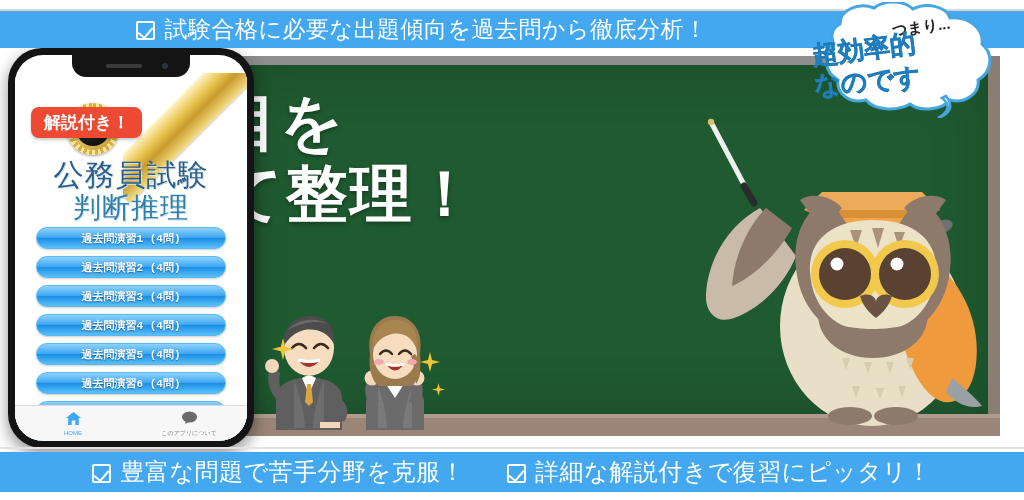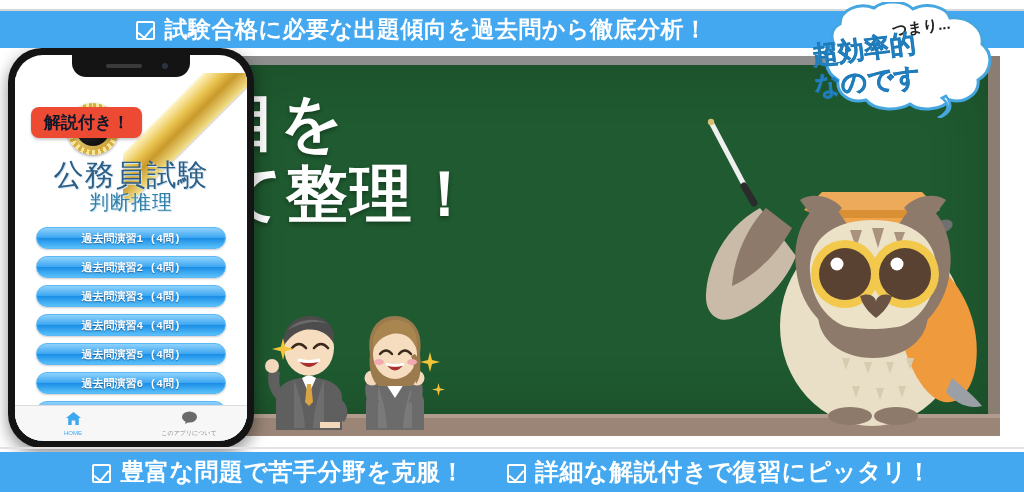--- a/index.html
+++ b/index.html
@@ -10,21 +10,21 @@
     position:relative;
   }
   #stage { position:absolute; inset:0; width:1024px; height:500px; overflow:hidden; background:#fff; }
 
   
   .banner {
     position:absolute; left:0; width:1024px;
     background:#43a8ef;
     display:flex; align-items:center; justify-content:center;
     color:#ffffff;
-    font-weight:bold;
+    font-weight:normal;
     letter-spacing:.5px;
     white-space:nowrap;
     z-index:40;
   }
   #banner-top { top:11px; height:37px; font-size:23px; }
   #banner-top .btxt { transform:translateX(-90px); }
   #banner-bottom { top:452px; height:40px; font-size:24px; gap:42px; }
   .chk {
     display:inline-block; width:19px; height:19px;
     border:2.5px solid #fff; border-radius:2px;
@@ -122,30 +122,30 @@
     position:absolute; left:9px; top:9px; right:9px; bottom:9px; border-radius:50%;
     background:radial-gradient(circle at 35% 28%,#4a4a4a,#121212 70%);
     display:flex; flex-direction:column; align-items:center; justify-content:center;
     color:#f0d477; line-height:1;
   }
   #badge .t1{ font-size:11px; font-weight:bold; letter-spacing:-0.3px; }
   #badge .t2{ font-size:8px; font-weight:bold; letter-spacing:-0.3px; margin-top:1px;}
 
   #tagline{
     position:absolute; left:16px; top:30px; z-index:5;
-    background:#ec4a32; color:#0f172a; font-weight:bold; font-size:17px;
+    background:#ec4a32; color:#ffffff; font-weight:bold; font-size:17px;
     padding:4px 13px; border-radius:8px; white-space:nowrap;
     box-shadow:0 2px 3px rgba(0,0,0,.2);
   }
   #title1, #title2 {
     position:absolute; left:0; width:232px; text-align:center; z-index:5;
     font-weight:normal; white-space:nowrap;
   }
   #title1{ top:78px; font-size:30px; color:#2d5f86; letter-spacing:1px; text-shadow:1px 1px 0 #cfe3f2; }
-  #title2{ top:112px; font-size:20px; color:#2f7fa8; letter-spacing:1px; text-shadow:1px 1px 0 #cfe3f2;}
+  #title2{ top:112px; font-size:28px; color:#2f7fa8; letter-spacing:1px; text-shadow:1px 1px 0 #cfe3f2;}
 
   #qlist{ position:absolute; left:0; top:150px; width:232px; z-index:4; }
   .qbtn{
     margin:0 auto 7px; width:190px; height:22px; border-radius:11px;
     background:linear-gradient(180deg,#8fd2fb 0%,#3ea7f2 48%,#1b8ee6 52%,#59c0fa 100%);
     border:1px solid #5cb8f5;
     display:flex; align-items:center; justify-content:center;
     color:#ffffff; font-size:11px; font-weight:bold; white-space:nowrap;
     text-shadow:0 1px 1px rgba(0,0,0,.35);
     box-shadow:0 1px 2px rgba(0,0,0,.2);

